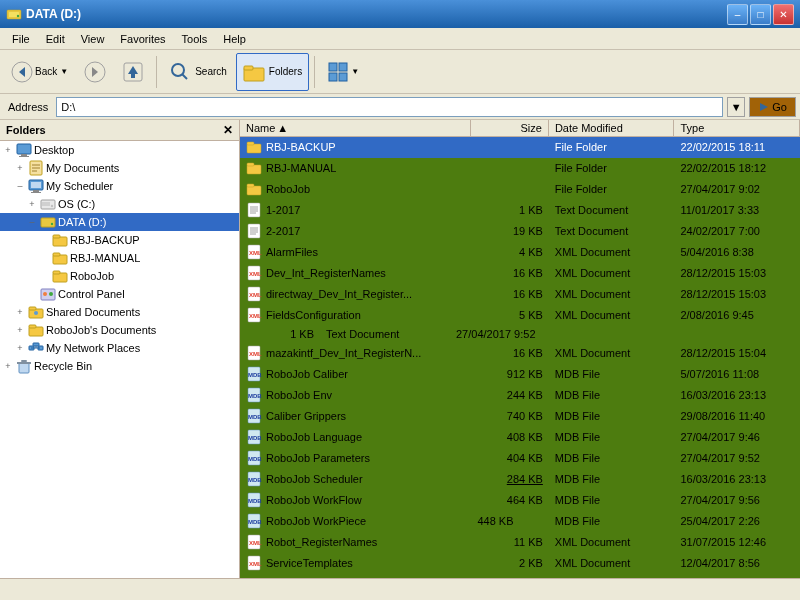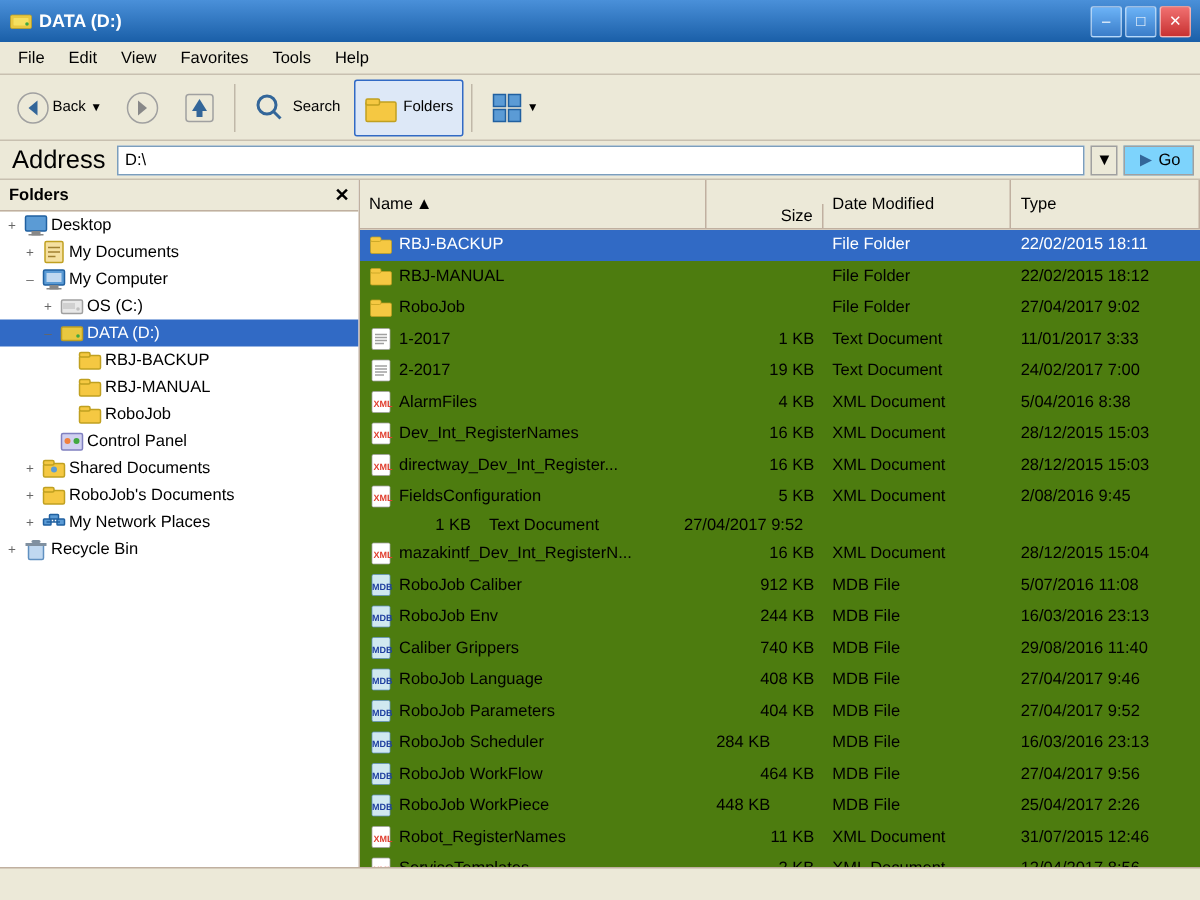--- a/index.html
+++ b/index.html
@@ -40,27 +40,27 @@
       border-radius: 2px; min-width: 50px; height: 38px; font-size: 10px;
     }
     .toolbar-btn svg { width: 22px; height: 22px; }
     .toolbar-separator { width: 1px; height: 32px; background: #c0b8a8; margin: 0 3px; }
 
     
     #address-bar {
       background: #ece9d8; height: 26px; display: flex; align-items: center;
       padding: 0 4px; border-bottom: 1px solid #c8c0b0; gap: 4px;
     }
-    #address-label { font-size: 17px; padding: 0 4px; }
+    #address-label { font-size: 11px; padding: 0 4px; }
     #address-input {
       flex: 1; height: 20px; border: 1px solid #7b9ebd; padding: 0 4px;
       font-size: 11px; background: white;
     }
     #address-go {
-      padding: 2px 8px; height: 20px; background: #7dd3fc;
+      padding: 2px 8px; height: 20px; background: #a16207;
       border: 1px solid #a0a0a0; cursor: pointer; font-size: 11px;
       display: flex; align-items: center; gap: 2px;
     }
     #address-dropdown {
       width: 18px; height: 20px; background: #ece9d8;
       border: 1px solid #a0a0a0; cursor: pointer; display: flex; align-items: center; justify-content: center;
     }
 
     
     #main { display: flex; height: calc(600px - 28px - 22px - 44px - 26px - 22px); }
@@ -91,21 +91,21 @@
     #content-panel { flex: 1; background: #4d7c0f; overflow: auto; }
     #content-header {
       display: flex; background: #ece9d8; border-bottom: 1px solid #c0b0a0;
       position: sticky; top: 0;
     }
     .col-header {
       padding: 2px 6px; font-size: 11px; border-right: 1px solid #c0b0a0;
       cursor: pointer; user-select: none; display: flex; align-items: center; gap: 2px;
     }
     .col-name { width: 240px; }
-    .col-size { width: 80px; text-align: center; justify-content: flex-end; margin-top: 16px; }
+    .col-size { width: 80px; text-align: center; justify-content: flex-end; }
     .col-type { width: 130px; }
     .col-date { width: 130px; }
 
     .file-row {
       display: flex; align-items: center; padding: 1px 0;
       border-bottom: 1px solid transparent;
     }
     .file-row.selected { background: #316ac5; color: white; }
     .file-cell { padding: 1px 6px; font-size: 11px; overflow: hidden; text-overflow: ellipsis; white-space: nowrap; }
     .file-name { width: 240px; display: flex; align-items: center; gap: 4px; }
@@ -246,21 +246,21 @@
       </div>
 
       <div class="tree-item" style="padding-left:14px;">
         <span class="tree-expander">–</span>
         <svg class="tree-icon" viewBox="0 0 16 16">
           <rect x="1" y="2" width="14" height="10" rx="1" fill="#5b9bd5" stroke="#2060a0"></rect>
           <rect x="5" y="12" width="6" height="3" fill="#888"></rect>
           <rect x="3" y="14" width="10" height="1" fill="#888"></rect>
           <rect x="3" y="4" width="10" height="6" fill="#c0d8f0"></rect>
         </svg>
-        <span class="tree-label">My Computer</span>
+        <span class="tree-label">My Scheduler</span>
       </div>
 
       <div class="tree-item" style="padding-left:26px;">
         <span class="tree-expander">+</span>
         <svg class="tree-icon" viewBox="0 0 16 16">
           <rect x="1" y="4" width="14" height="9" rx="1" fill="#e8e8e8" stroke="#a0a0a0"></rect>
           <circle cx="12" cy="10" r="1.2" fill="#c0c0c0"></circle>
           <rect x="2" y="6" width="8" height="4" fill="#d0d0d0"></rect>
         </svg>
         <span class="tree-label">OS (C:)</span>
@@ -559,21 +559,21 @@
     <div class="file-cell file-date">27/04/2017 9:52</div>
   </div>
         <div class="file-row">
     <div class="file-cell file-name">
       <span class="file-icon"><svg width="16" height="16" viewBox="0 0 16 16">
                 <rect x="2" y="1" width="12" height="14" rx="1" fill="#d0e8f0" stroke="#6090c0" stroke-width="0.5"></rect>
                 <text x="2" y="11" font-size="6" fill="#2040a0" font-family="Arial" font-weight="bold">MDB</text>
               </svg></span>
       <span class="file-name-text">RoboJob Scheduler</span>
     </div>
-    <div class="file-cell file-size" style="text-align:left;">284 KB</div>
+    <div class="file-cell file-size" style="text-align:right;text-decoration:underline;">284 KB</div>
     <div class="file-cell file-type">MDB File</div>
     <div class="file-cell file-date">16/03/2016 23:13</div>
   </div>
         <div class="file-row">
     <div class="file-cell file-name">
       <span class="file-icon"><svg width="16" height="16" viewBox="0 0 16 16">
                 <rect x="2" y="1" width="12" height="14" rx="1" fill="#d0e8f0" stroke="#6090c0" stroke-width="0.5"></rect>
                 <text x="2" y="11" font-size="6" fill="#2040a0" font-family="Arial" font-weight="bold">MDB</text>
               </svg></span>
       <span class="file-name-text">RoboJob WorkFlow</span>

